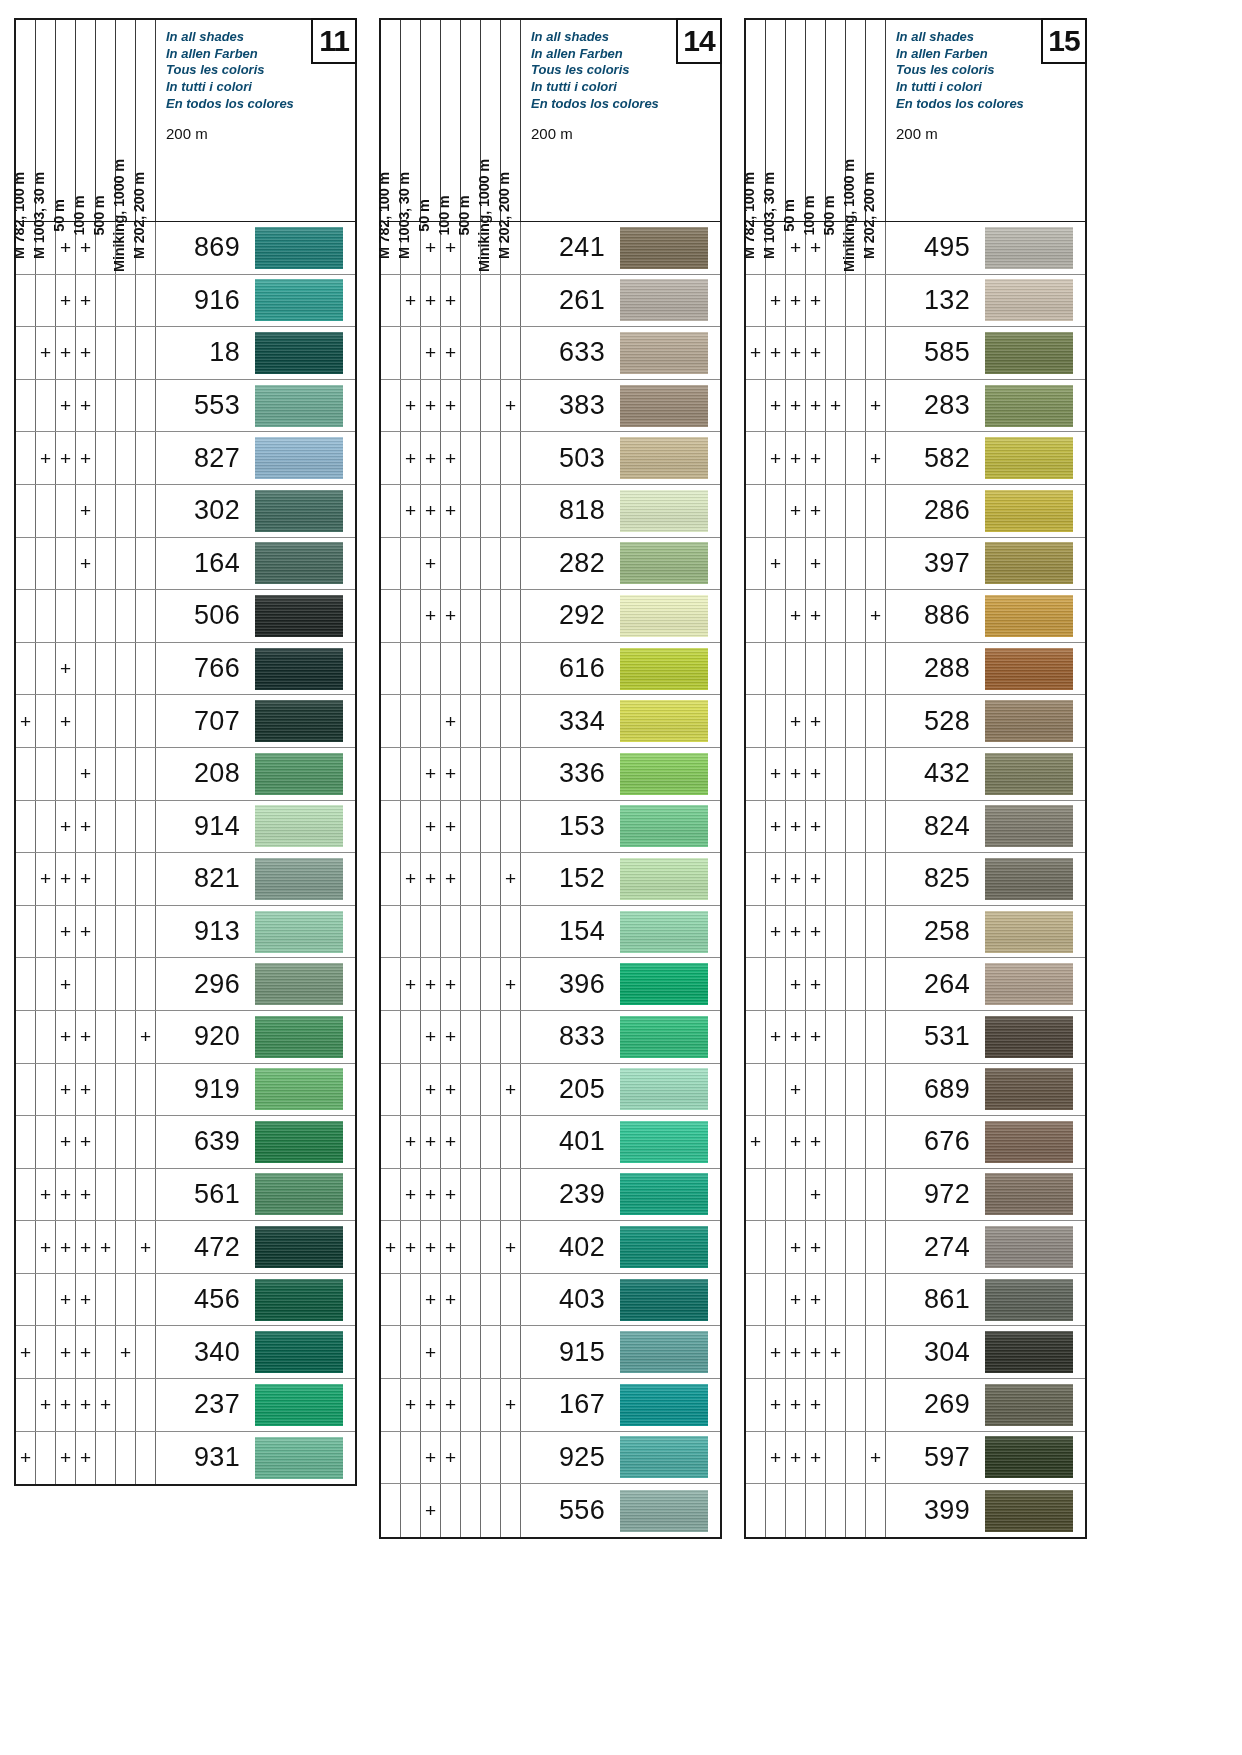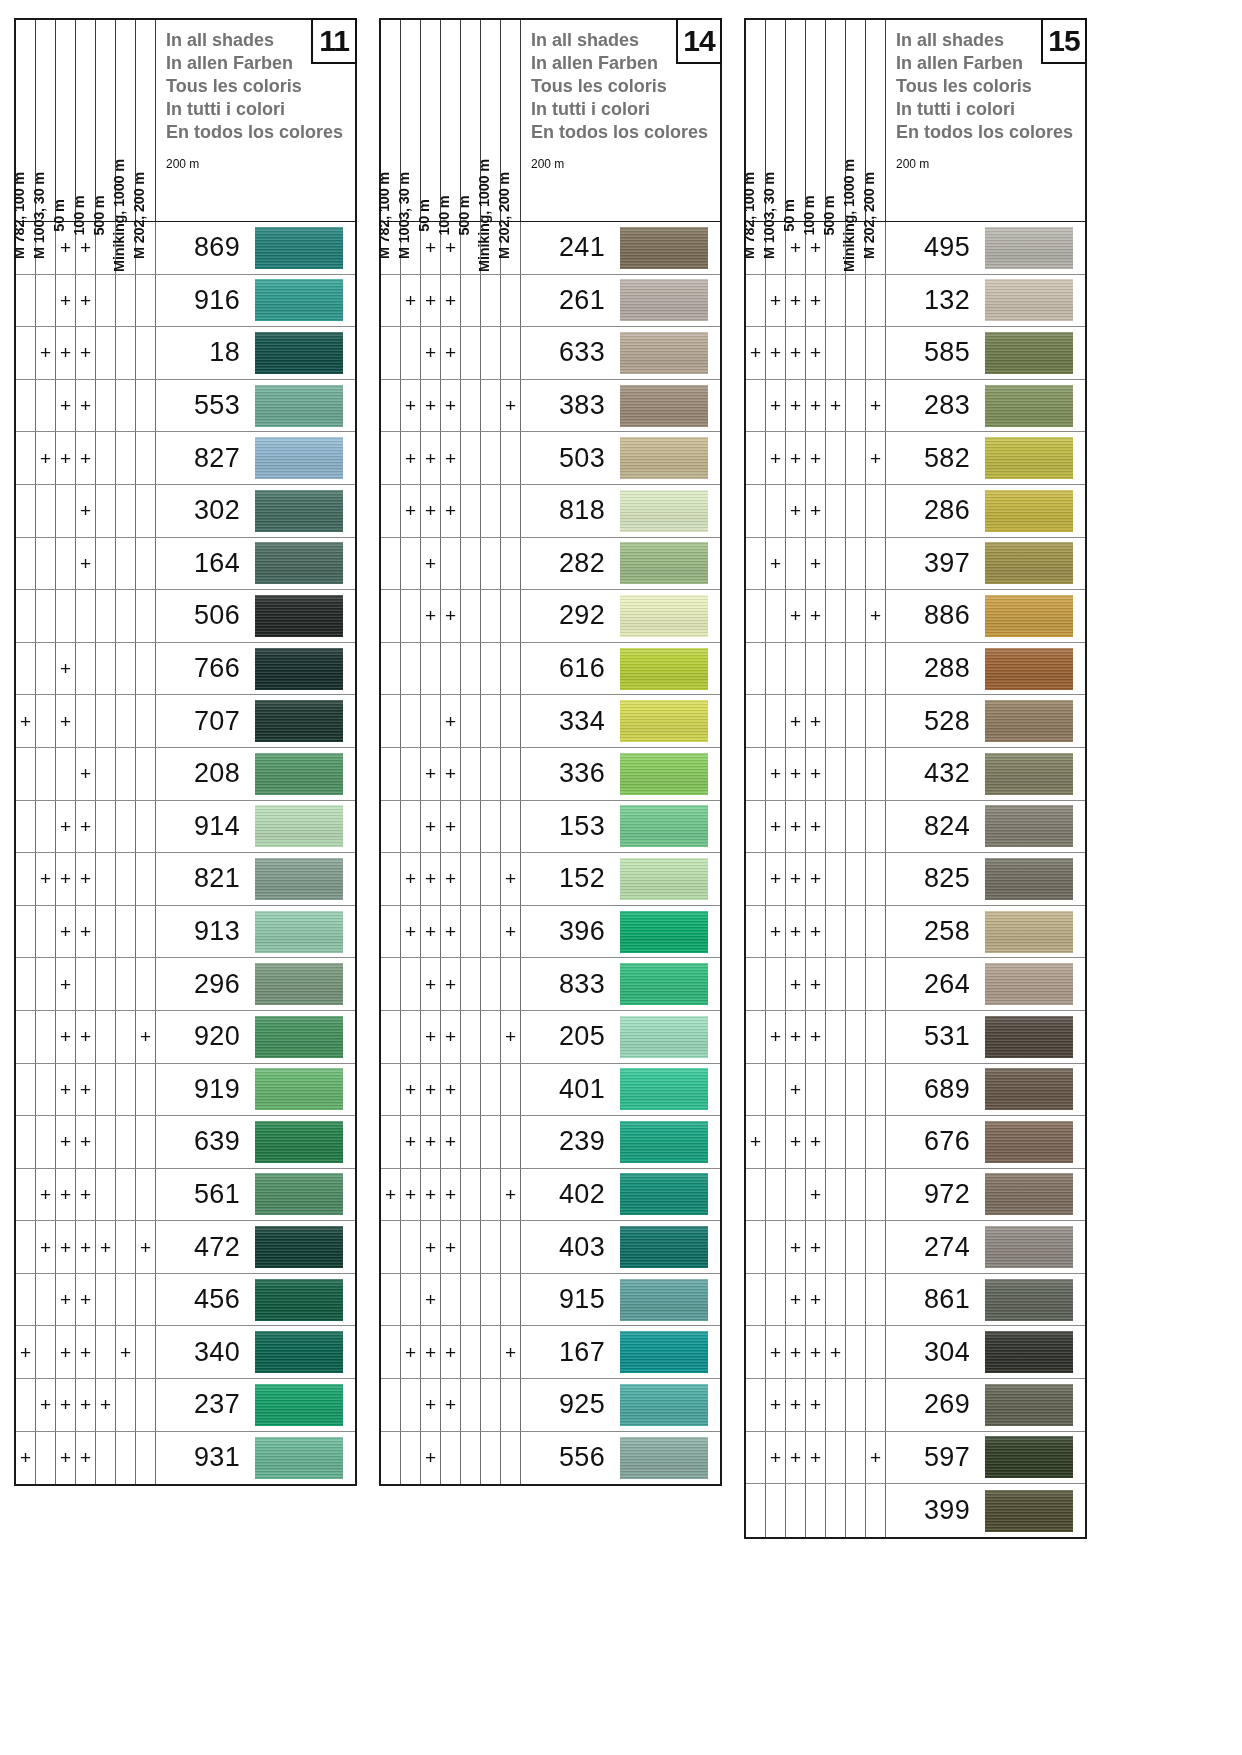--- a/index.html
+++ b/index.html
@@ -67,28 +67,29 @@
   .hcol.w-f{width:20px;}
   .hcol.w-g{width:20px;}
 
   .head-title{
     flex:1;
     position:relative;
     padding:9px 0 0 10px;
     box-sizing:border-box;
   }
   .head-title .lines{
-    font-size:18px;
+    font-size:13px;
     font-weight:bold;
     line-height:1.28;
-    color:#737373;
+    color:#0c4a6e;
+    font-style:italic;
   }
   .head-title .meters{
     margin-top:13px;
-    font-size:12px;
+    font-size:15px;
     font-weight:400;
     color:#111;
   }
   .pagebox{
     position:absolute;
     top:-2px;right:-2px;
     width:46px;height:46px;
     border:2px solid #111;
     background:#fff;
     display:flex;align-items:center;justify-content:center;
@@ -724,20 +725,33 @@
           <div class="cell"></div>
           <div class="cell"></div>
           <div class="cell">+</div>
           <div class="num">152</div>
           <div class="sw-wrap">
             <div class="swatch" style="background: rgb(187, 226, 172);"></div>
           </div>
         </div>
         <div class="row">
           <div class="cell"></div>
+          <div class="cell"></div>
+          <div class="cell"></div>
+          <div class="cell"></div>
+          <div class="cell"></div>
+          <div class="cell"></div>
+          <div class="cell"></div>
+          <div class="num">154</div>
+          <div class="sw-wrap">
+            <div class="swatch" style="background: rgb(143, 213, 171);"></div>
+          </div>
+        </div>
+        <div class="row">
+          <div class="cell"></div>
           <div class="cell">+</div>
           <div class="cell">+</div>
           <div class="cell">+</div>
           <div class="cell"></div>
           <div class="cell"></div>
           <div class="cell">+</div>
           <div class="num">396</div>
           <div class="sw-wrap">
             <div class="swatch" style="background: rgb(6, 172, 107);"></div>
           </div>

